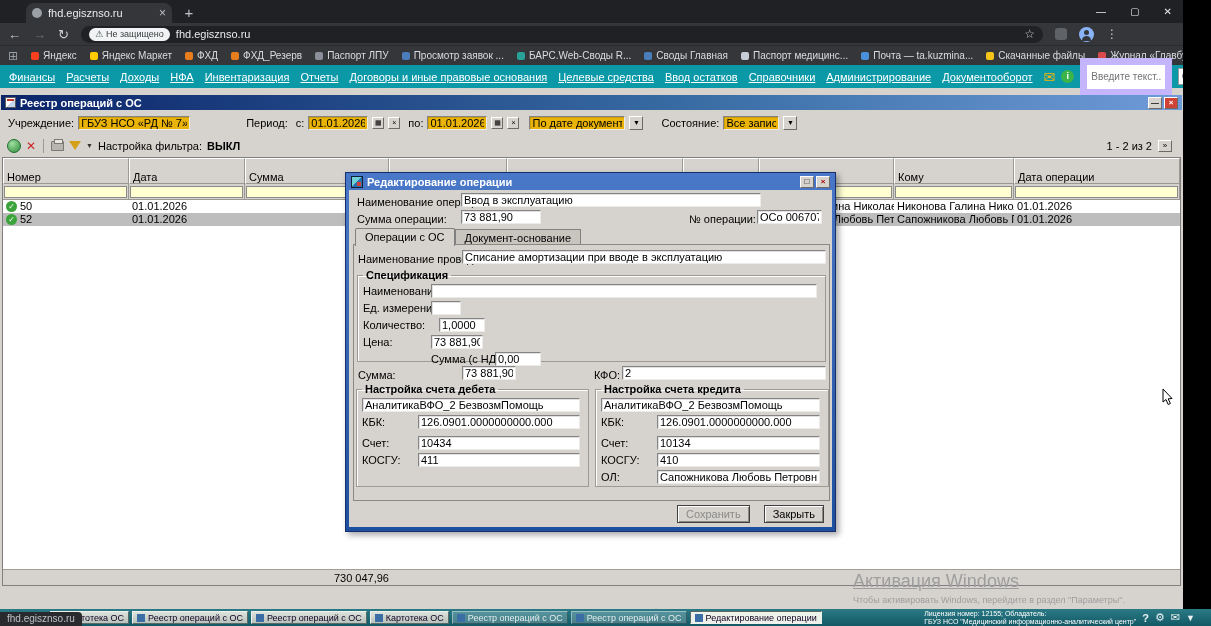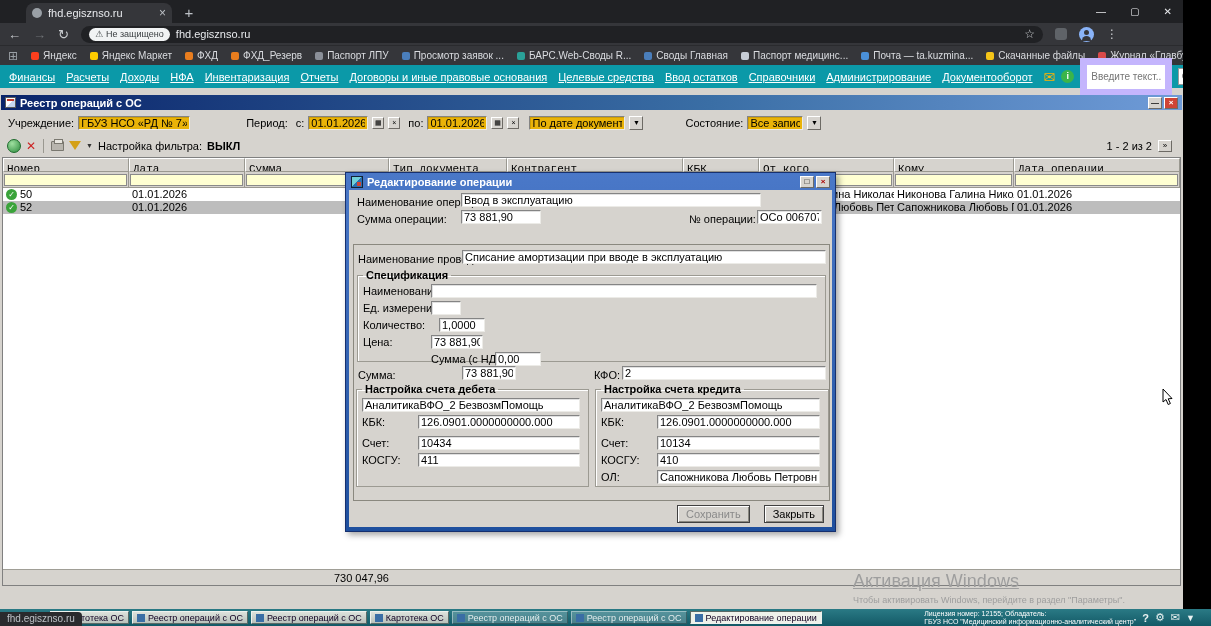--- a/index.html
+++ b/index.html
@@ -64,21 +64,21 @@
   .tsep { width:1px; height:14px; background:#9a9890; margin:0 2px; }
   .printic { width:13px; height:10px; background:#b8b5ae; border:1px solid #7a7870; border-radius:1px 1px 0 0; position:relative; }
   .printic:before { content:""; position:absolute; left:2px; top:-3px; width:7px; height:3px; background:#e8e6e0; border:1px solid #7a7870; }
   .funnel { width:0; height:0; border-left:6px solid transparent; border-right:6px solid transparent; border-top:9px solid #d4a017; }
   .smallarr { font-size:7px; color:#333; }
   .toolright { margin-left:auto; display:flex; align-items:center; gap:6px; padding-right:4px; }
 
   
   .grid { position:absolute; left:1px; top:62px; width:1179px; height:429px; background:#fff; border:1px solid #808080; }
   .grow { display:grid; grid-template-columns:126px 116px 144px 118px 176px 76px 135px 120px 1fr; }
-  .gh { background:#d6d3ce; border:1px solid; border-color:#fff #9a9890 #9a9890 #fff; font-size:11px; height:14px; line-height:12px; padding:4px 3px; overflow:hidden; white-space:nowrap;font-family:Liberation Mono, monospace; }
+  .gh { background:#d6d3ce; border:1px solid; border-color:#fff #9a9890 #9a9890 #fff; font-size:11px; height:14px; line-height:12px; padding:12px 3px; overflow:hidden; white-space:nowrap; }
   .gfc { background:#d6d3ce; border-right:1px solid #9a9890; border-bottom:1px solid #9a9890; padding:1px; height:16px; }
   .fin { width:100%; height:12px; background:#ffffd2; border:1px solid #8a8a8a; font-size:10px; padding:0 2px; }
   .gc { font-size:11px; height:13px; line-height:13px; padding:0 3px; white-space:nowrap; overflow:hidden; }
   .drow.sel .gc { background:#bdbdbd; }
   .numcell { display:flex; align-items:center; gap:3px; }
   .okico { width:11px; height:11px; border-radius:50%; background:#3aa33a; color:#fff; font-size:8px; line-height:11px; text-align:center; flex:none; }
   .gfoot { position:absolute; left:0; right:0; bottom:0; height:16px; background:#d6d3ce; border-top:1px solid #a09e96; }
   .gtotal { position:absolute; left:243px; width:143px; text-align:right; font-size:11px; top:2px; }
 
   
@@ -247,21 +247,21 @@
       <span class="lbl" style="margin-left:4px">с:</span>
       <input class="inp gray" style="width: 60px;" value="01.01.2026">
       <span class="mini">▦</span>
         <span class="mini">×</span>
       <span class="lbl" style="margin-left:4px">по:</span>
       <input class="inp gray" style="width: 60px;" value="01.01.2026">
       <span class="mini">▦</span>
         <span class="mini">×</span>
       <input class="inp gray" style="width: 96px; margin-left: 6px;" value="По дате документа">
       <span class="ddarrow">▼</span>
-      <span class="lbl" style="margin-left:38px">Состояние:</span>
+      <span class="lbl" style="margin-left:14px">Состояние:</span>
       <input class="inp gray" style="width: 56px;" value="Все записи">
       <span class="ddarrow">▼</span>
     </div>
 
     <div class="regtools">
       <span class="greenball"></span>
       <span class="redx">✕</span>
       <span class="tsep"></span>
       <span class="printic"></span>
       <span class="funnel"></span>
@@ -341,20 +341,24 @@
       </span>
     </div>
     <div class="dlgbody">
       <span class="abs lbl" style="left:8px;top:6px">Наименование операции:</span>
       <input class="abs inp" style="left: 112px; top: 3px; width: 300px;" value="Ввод в эксплуатацию">
       <span class="abs lbl" style="left:8px;top:23px">Сумма операции:</span>
       <input class="abs inp" style="left: 112px; top: 20px; width: 80px;" value="73 881,90">
       <span class="abs lbl" style="left:340px;top:23px">№ операции:</span>
       <input class="abs inp" style="left: 408px; top: 20px; width: 65px;" value="ОСо 006707">
 
+      <div class="tabs">
+        <span class="tabi act">Операции с ОС</span>
+        <span class="tabi">Документ-основание</span>
+      </div>
 
       <div class="panel">
         <span class="abs lbl" style="left:4px;top:8px">Наименование проводки:</span>
         <input class="abs inp" style="left: 108px; top: 5px; width: 364px;" value="Списание амортизации при вводе в эксплуатацию">
 
         <fieldset class="fset abs" style="left:3px;top:24px;width:469px;height:93px">
           <legend>Спецификация</legend>
           <div class="frow">
               <span class="lbl" style="width:68px">Наименование:</span>
               <input class="inp" style="width: 386px;">

